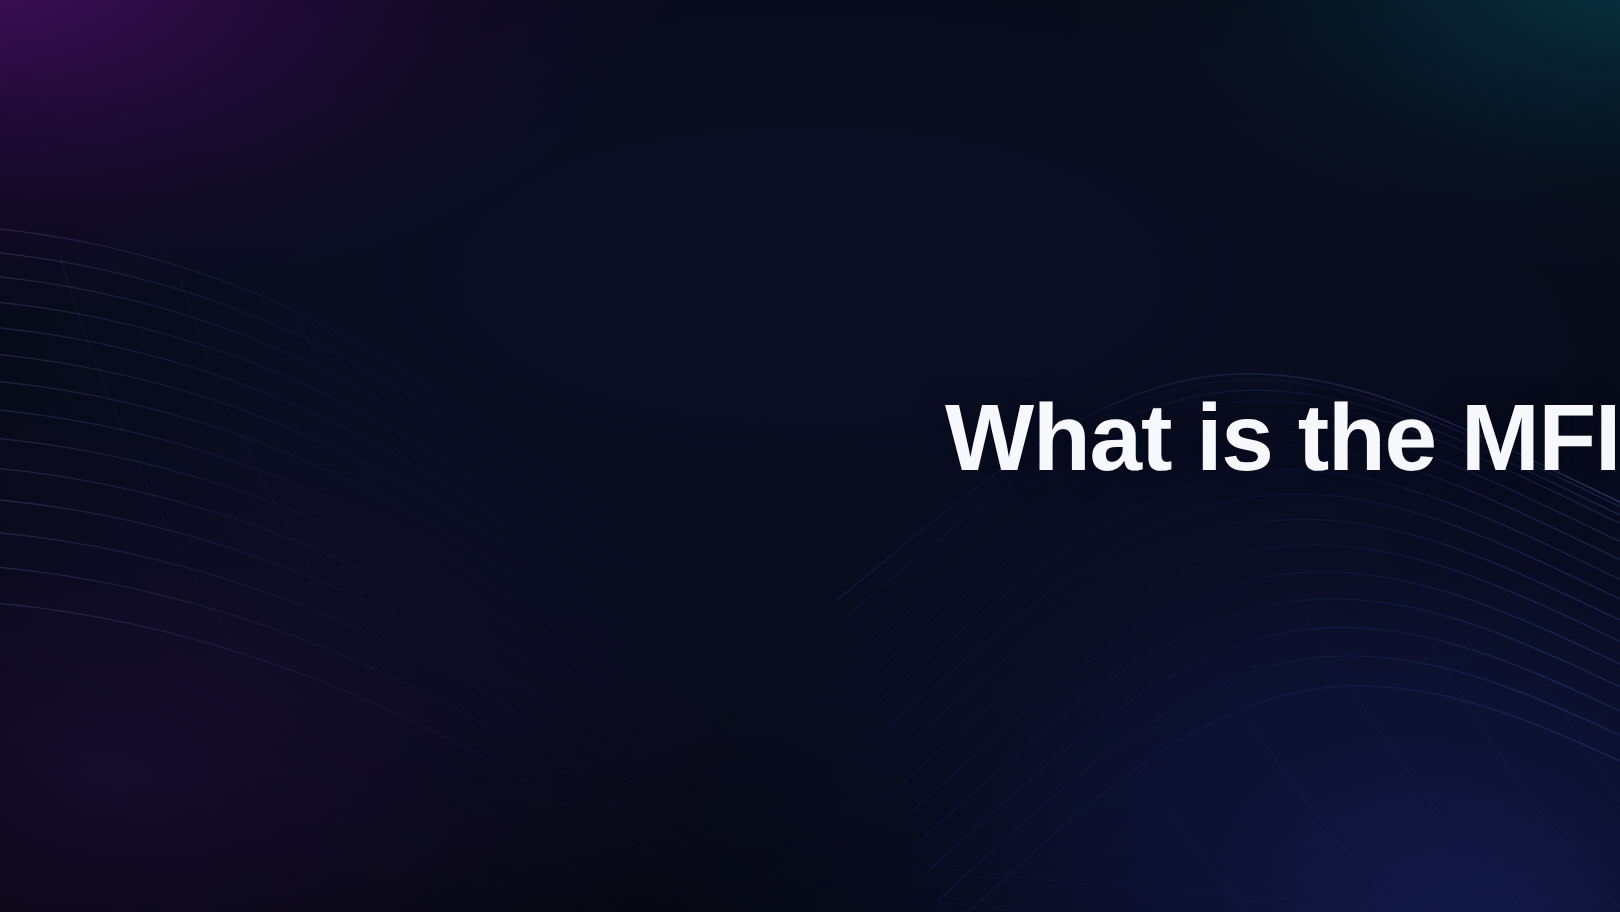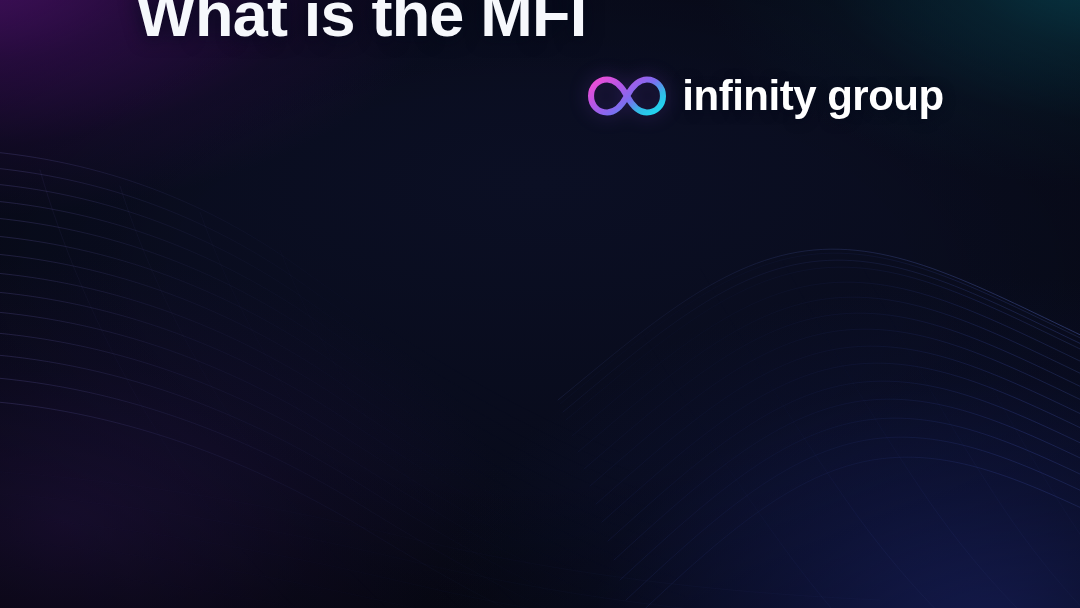--- a/index.html
+++ b/index.html
@@ -78,22 +78,22 @@
     inset: 0;
     pointer-events: none;
   }
   .bg-mesh svg { display: block; width: 100%; height: 100%; }
 
   
   .content {
     position: absolute;
     inset: 0;
     display: flex;
-    flex-direction: row;
-    align-items: flex-start;
+    flex-direction: column;
+    align-items: flex-end;
     justify-content: center;
     z-index: 5;
   }
 
   .title-block {
     text-align: center;
     margin-top: -22px;
   }
   .title-line {
     display: block;
@@ -233,38 +233,15 @@
   </div>
 
   <div class="bg-layer bg-vignette"></div>
 
   <div class="content">
 
     <div class="title-block">
       <span class="title-line">What is the MFI</span>
     </div>
 
-    <div class="logo-lockup">
-      <svg class="logo-mark" viewBox="0 0 96 52" xmlns="http://www.w3.org/2000/svg">
-        <defs>
-          <linearGradient id="infGrad" x1="0" y1="0.2" x2="1" y2="0.8">
-            <stop offset="0%" stop-color="#e64fd8"></stop>
-            <stop offset="28%" stop-color="#b556e6"></stop>
-            <stop offset="58%" stop-color="#7b6ef0"></stop>
-            <stop offset="82%" stop-color="#32bce6"></stop>
-            <stop offset="100%" stop-color="#22d3ee"></stop>
-          </linearGradient>
-        </defs>
-        <path d="M48,26
-                 C 41,13 33.5,6.5 24.5,6.5
-                 C 13.5,6.5 5.5,15 5.5,26
-                 C 5.5,37 13.5,45.5 24.5,45.5
-                 C 33.5,45.5 41,39 48,26
-                 C 55,13 62.5,6.5 71.5,6.5
-                 C 82.5,6.5 90.5,15 90.5,26
-                 C 90.5,37 82.5,45.5 71.5,45.5
-                 C 62.5,45.5 55,39 48,26 Z" fill="none" stroke="url(#infGrad)" stroke-width="7.2" stroke-linecap="round" stroke-linejoin="round"></path>
-      </svg>
-      <span class="logo-wordmark">infinity group</span>
-    </div>
 
   </div>
 </div>
 
 </body></html>

